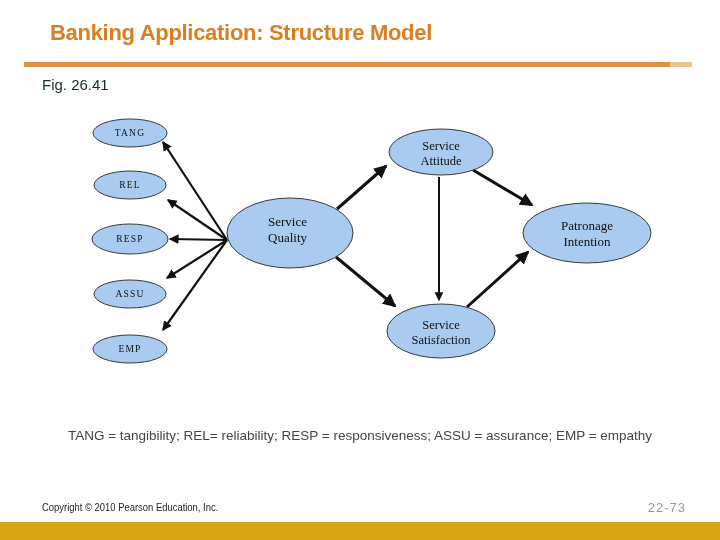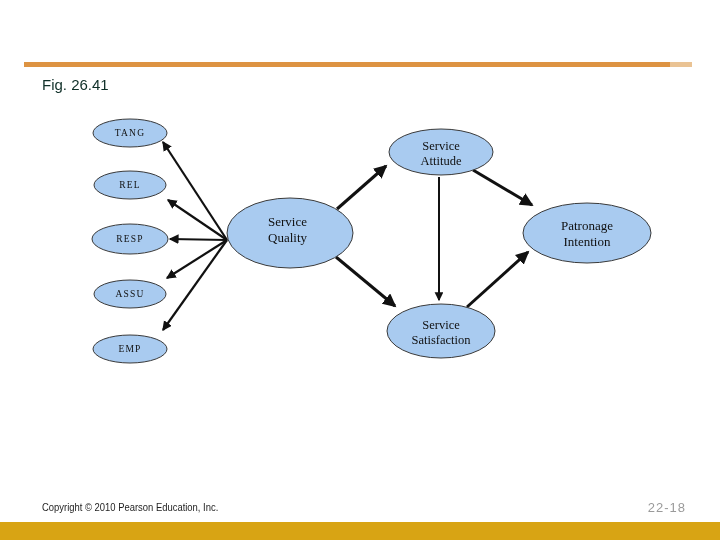--- a/index.html
+++ b/index.html
@@ -43,20 +43,21 @@
   .bottom-bar{
     position:absolute;left:0;right:0;top:522px;height:18px;
     background:#D8A414;
   }
 </style>
 </head>
 <body>
 
 <div class="slide">
 
+  <div class="title">Banking Application: Structure Model</div>
   <div class="rule"></div>
   <div class="fig-label">Fig. 26.41</div>
 
   <svg class="diagram" viewBox="0 0 720 540" xmlns="http://www.w3.org/2000/svg">
     <defs>
       <marker id="arrow" markerUnits="strokeWidth" markerWidth="5" markerHeight="4.6" refX="3.9" refY="2.2" orient="auto">
         <path d="M0,0 L4.5,2.2 L0,4.4 Z" fill="#111111"></path>
       </marker>
     </defs>
 
@@ -117,18 +118,19 @@
       <text class="big-label" x="441" y="344">Satisfaction</text>
     </g>
 
     <g>
       <ellipse class="node-ellipse" cx="587" cy="233" rx="64" ry="30"></ellipse>
       <text class="big-label" x="587" y="230" style="font-size:13px">Patronage</text>
       <text class="big-label" x="587" y="246" style="font-size:13px">Intention</text>
     </g>
   </svg>
 
+  <div class="caption">TANG = tangibility; REL= reliability; RESP = responsiveness; ASSU = assurance; EMP = empathy</div>
 
   <div class="copyright">Copyright © 2010 Pearson Education, Inc.</div>
-  <div class="page-number">22-18</div>
+  <div class="page-number">22-73</div>
   <div class="bottom-bar"></div>
 
 </div>
 
 </body></html>

